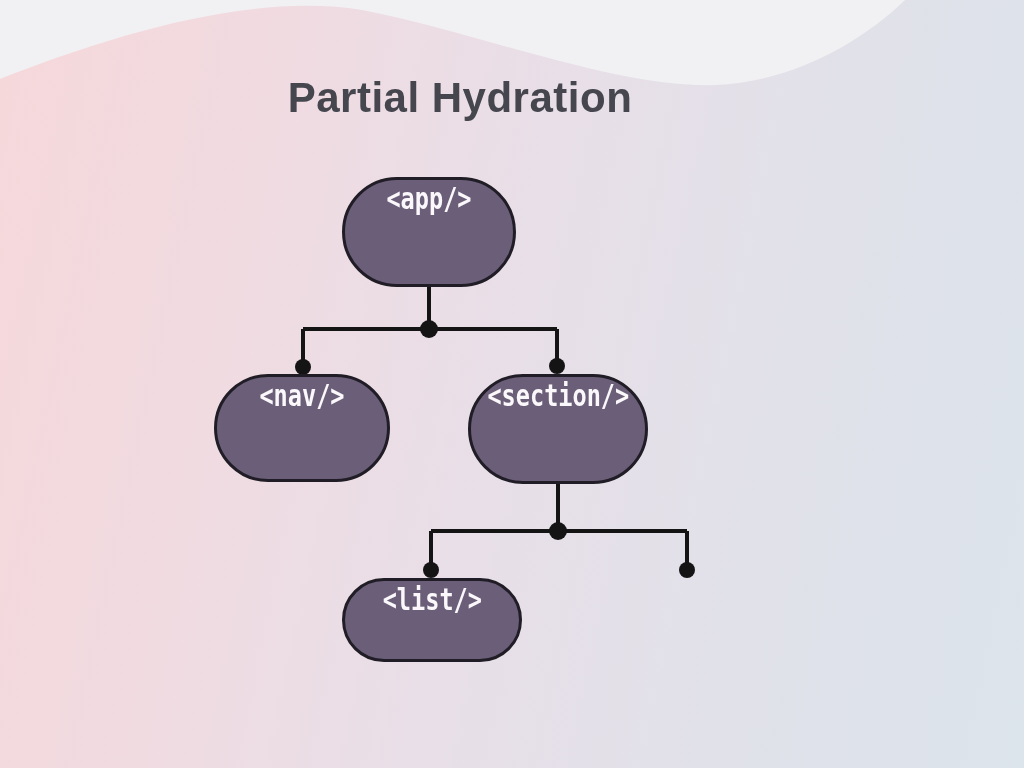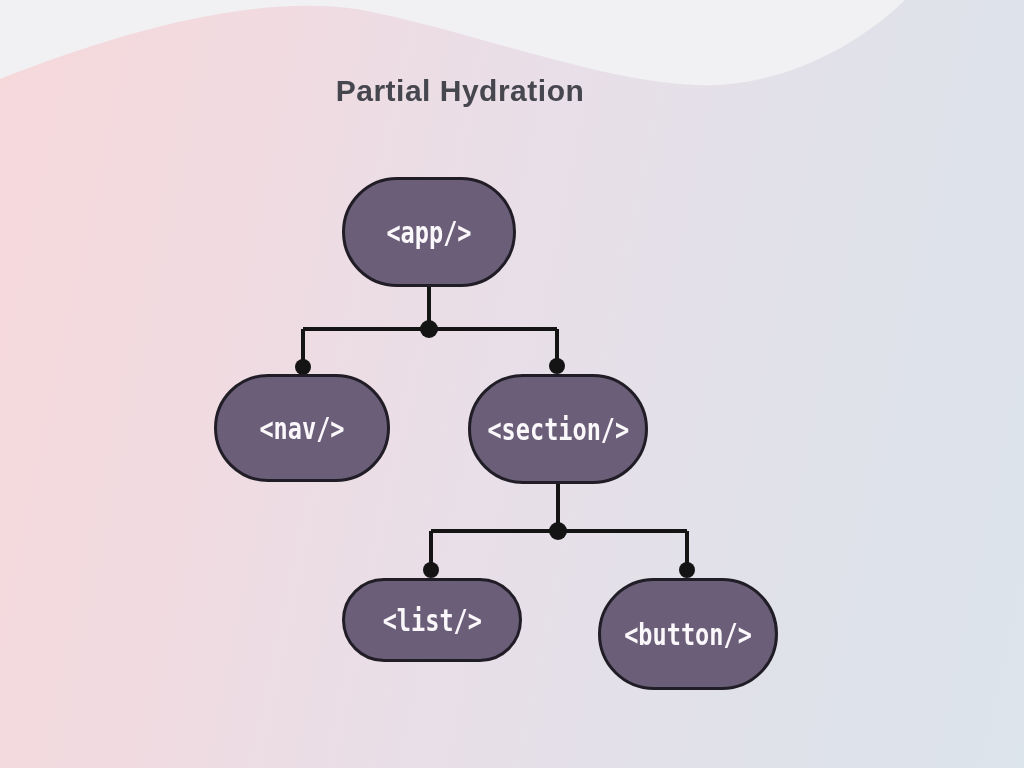--- a/index.html
+++ b/index.html
@@ -7,32 +7,32 @@
     position:relative;
     width:1024px;height:768px;
     overflow:hidden;
     background:linear-gradient(102deg,#f6d8da 0%,#f0dbe1 25%,#e8dfe8 50%,#e0e1e9 75%,#dce4ec 100%);
     font-family:"Liberation Sans", sans-serif;
   }
   .wave-svg{position:absolute;left:0;top:0;width:1024px;height:110px;display:block;}
   .title{
     position:absolute;left:160px;top:74px;width:600px;
     text-align:center;
-    font-size:30px;font-weight:700;letter-spacing:.5px;
+    font-size:42px;font-weight:700;letter-spacing:.5px;
     color:#45464e;
     margin:0;
   }
   .connectors{position:absolute;left:0;top:0;width:1024px;height:768px;pointer-events:none;}
   .node{
     position:absolute;
     box-sizing:border-box;
     background:#6b5e78;
     border:3px solid #211d26;
     border-radius:58px;
-    display:flex;align-items:center;justify-content:center;
+    display:flex;align-items:flex-start;justify-content:center;
   }
   .node-label{
     font-family:"DejaVu Sans Mono","Liberation Mono",monospace;
     font-weight:700;
     font-size:31px;
     color:#fbf8fb;
     white-space:nowrap;
     transform:scaleX(.76);
     transform-origin:center;
   }
@@ -77,17 +77,14 @@
   </div>
 
   <div class="node node-section">
     <span class="node-label">&lt;section/&gt;</span>
   </div>
 
   <div class="node node-list">
     <span class="node-label">&lt;list/&gt;</span>
   </div>
 
-  <div class="node node-button">
-    <span class="node-label">&lt;button/&gt;</span>
-  </div>
 
 </div>
 
 </body></html>

